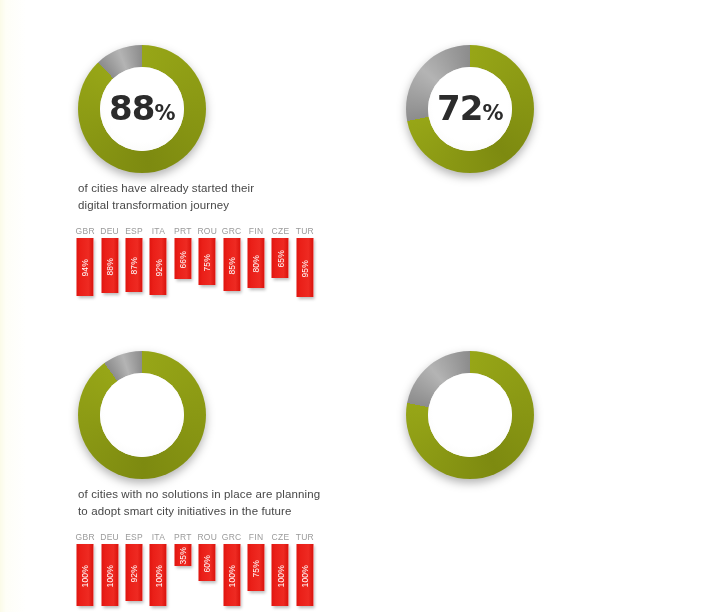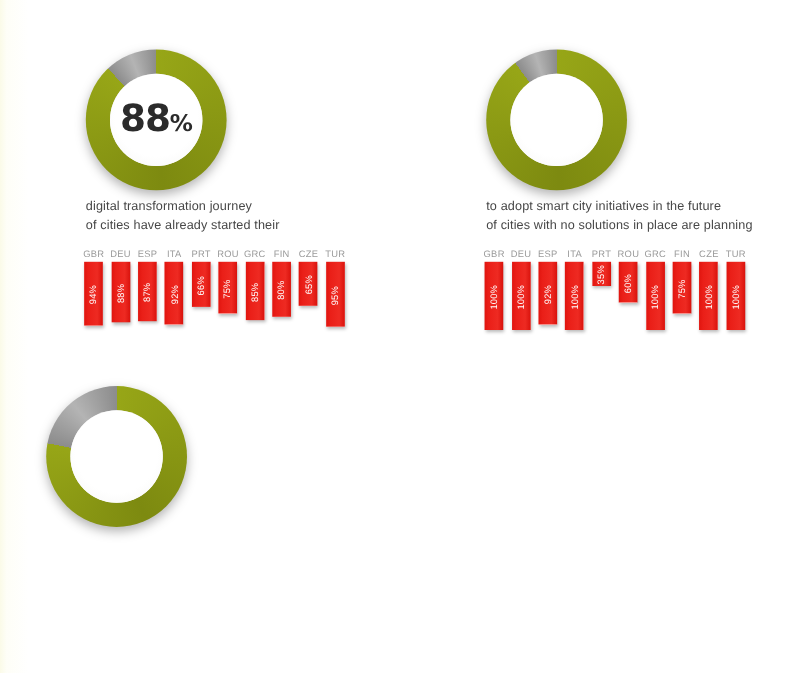--- a/index.html
+++ b/index.html
@@ -173,22 +173,22 @@
       <div class="donut-wrap">
         <div class="donut">
           <div class="ring" style="background: conic-gradient(rgb(151, 166, 23) 0deg, rgb(125, 138, 16) 174.24deg, rgb(151, 166, 23) 316.8deg, rgb(140, 140, 140) 316.8deg, rgb(180, 180, 180) 338.4deg, rgb(140, 140, 140) 360deg);"></div>
           <div class="hole">
             <div class="hole-inner"></div>
             <div class="value">88<span class="pct">%</span></div>
           </div>
         </div>
       </div>
       <div class="caption">
+        <span class="line">of cities have already started their</span>
         <span class="line">digital transformation journey</span>
-        <span class="line">of cities have already started their</span>
       </div>
       <div class="chart">
         <div class="chart-row">
           <div class="bar-col">
             <div class="bar-label">GBR</div>
             <div class="bar-track">
               <div class="bar" style="height: 58px;">
                 <div class="bar-value">94%</div>
               </div>
             </div>
@@ -257,36 +257,47 @@
               </div>
             </div>
           </div>
           <div class="bar-col">
             <div class="bar-label">TUR</div>
             <div class="bar-track">
               <div class="bar" style="height: 59px;">
                 <div class="bar-value">95%</div>
               </div>
             </div>
+          </div>
+        </div>
+      </div>
+    </div>
+    <div class="panel right">
+      <div class="donut-wrap">
+        <div class="donut">
+          <div class="ring" style="background: conic-gradient(rgb(151, 166, 23) 0deg, rgb(125, 138, 16) 142.56deg, rgb(151, 166, 23) 259.2deg, rgb(140, 140, 140) 259.2deg, rgb(180, 180, 180) 309.6deg, rgb(140, 140, 140) 360deg);"></div>
+          <div class="hole">
+            <div class="hole-inner"></div>
+            <div class="value">72<span class="pct">%</span></div>
           </div>
         </div>
       </div>
     </div>
     <div class="panel">
       <div class="donut-wrap">
         <div class="donut">
           <div class="ring" style="background: conic-gradient(rgb(151, 166, 23) 0deg, rgb(125, 138, 16) 178.2deg, rgb(151, 166, 23) 324deg, rgb(140, 140, 140) 324deg, rgb(180, 180, 180) 342deg, rgb(140, 140, 140) 360deg);"></div>
           <div class="hole">
             <div class="hole-inner"></div>
           </div>
         </div>
       </div>
       <div class="caption">
+        <span class="line">of cities with no solutions in place are planning</span>
         <span class="line">to adopt smart city initiatives in the future</span>
-        <span class="line">of cities with no solutions in place are planning</span>
       </div>
       <div class="chart">
         <div class="chart-row">
           <div class="bar-col">
             <div class="bar-label">GBR</div>
             <div class="bar-track">
               <div class="bar" style="height: 62px;">
                 <div class="bar-value">100%</div>
               </div>
             </div>

